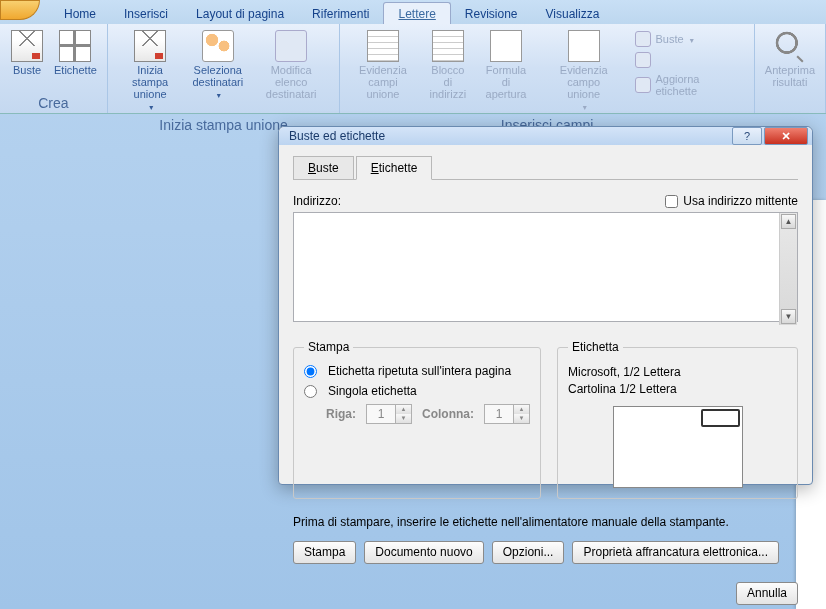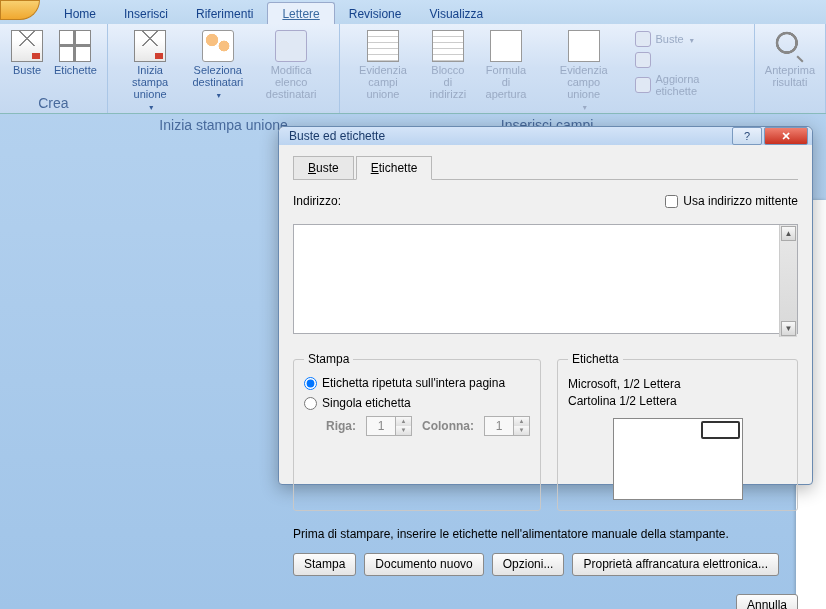--- a/index.html
+++ b/index.html
@@ -45,36 +45,36 @@
 .help-btn, .close-btn { width: 30px; height: 18px; border: 1px solid #7a9ac0; border-radius: 2px; display: flex; align-items: center; justify-content: center; font-size: 11px; margin-left: 2px; }
 .help-btn { background: linear-gradient(to bottom, #e8f0fc, #cadcf0); color: #2a4a7a; }
 .close-btn { background: linear-gradient(to bottom, #f08070, #c83020); color: #fff; width: 44px; font-weight: bold; }
 
 .dialog-body { flex: 1; padding: 10px 14px; display: flex; flex-direction: column; }
 .d-tabs { display: flex; border-bottom: 1px solid #b8b8b8; margin-bottom: 14px; }
 .d-tab { padding: 4px 14px; font-size: 12px; border: 1px solid #b8b8b8; background: #e8e8e8; position: relative; top: 1px; margin-right: 2px; cursor: pointer; }
 .d-tab.active { background: #f0f0f0; border-bottom-color: #f0f0f0; }
 .d-tab .ul { text-decoration: underline; }
 
-.addr-row { display: flex; justify-content: space-between; align-items: center; margin-bottom: 16px; font-size: 12px; }
+.addr-row { display: flex; justify-content: space-between; align-items: center; margin-bottom: 4px; font-size: 12px; }
 .chk { display: flex; align-items: center; gap: 5px; }
 .chk input { width: 13px; height: 13px; }
 .addr-box { width: 100%; height: 110px; border: 1px solid #abadb3; background: #fff; font-size: 12px; padding: 3px; resize: none; font-family: inherit; }
 .scroll-wrap { position: relative; }
 .scroll-wrap::after { content: ""; position: absolute; right: 1px; top: 1px; bottom: 1px; width: 17px; background: linear-gradient(to bottom, #e8e8e8, #d8d8d8); border-left: 1px solid #ccc; }
 .scroll-wrap .s-up, .scroll-wrap .s-dn { position: absolute; right: 2px; width: 15px; height: 15px; background: linear-gradient(to bottom, #f8f8f8, #d8d8d8); border: 1px solid #aaa; z-index: 2; font-size: 8px; text-align: center; line-height: 13px; color: #555; }
 .scroll-wrap .s-up { top: 2px; }
 .scroll-wrap .s-dn { bottom: 2px; }
 
 .fieldsets { display: flex; gap: 16px; margin-top: 14px; }
 fieldset { border: 1px solid #c8c8c8; border-radius: 3px; padding: 10px; font-size: 12px; }
 legend { padding: 0 4px; font-size: 12px; }
 .fs-left { width: 230px; }
 .fs-right { flex: 1; }
-.radio-row { display: flex; align-items: center; gap: 5px; margin-bottom: 6px; }
+.radio-row { display: flex; align-items: center; gap: 11px; margin-bottom: 6px; }
 .row-col { display: flex; gap: 10px; align-items: center; margin-top: 6px; padding-left: 22px; }
 .row-col label { font-size: 12px; color: #888; font-weight: bold; }
 .spin { display: flex; align-items: center; }
 .spin input { width: 30px; height: 20px; text-align: center; border: 1px solid #b0b0b0; background: #f8f8f8; color: #888; font-size: 12px; }
 .spin .arrows { width: 16px; height: 20px; border: 1px solid #b0b0b0; border-left: none; display: flex; flex-direction: column; }
 .spin .arrows span { flex: 1; font-size: 6px; text-align: center; line-height: 9px; background: linear-gradient(to bottom,#f8f8f8,#e0e0e0); color: #888; }
 
 .etichetta-desc { margin-bottom: 8px; line-height: 1.4; }
 .label-preview { width: 130px; height: 82px; margin: 4px auto 0; border: 1px solid #888; background: #fff; position: relative; }
 .label-preview::before { content: ""; position: absolute; left: 68%; top: 2px; right: 2px; height: 14px; border: 2px solid #333; border-radius: 2px; }
@@ -88,20 +88,21 @@
 .doc-peek { position: absolute; right: 0; top: 200px; width: 30px; height: 409px; background: #fff; box-shadow: -1px 0 3px rgba(0,0,0,0.2); }
 </style>
 </head>
 <body>
 
 <div class="office-btn"></div>
 
 <div class="tabs">
   <div class="tab">Home</div>
   <div class="tab">Inserisci</div>
+  <div class="tab">Layout di pagina</div>
   <div class="tab">Riferimenti</div>
   <div class="tab active">Lettere</div>
   <div class="tab">Revisione</div>
   <div class="tab">Visualizza</div>
 </div>
 
 <div class="ribbon">
   <div class="group">
     <div class="group-items">
       <div class="ribbon-btn">

